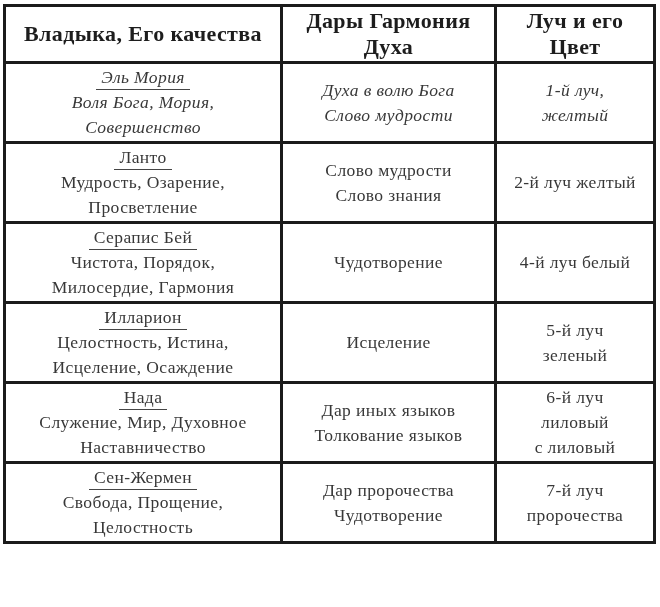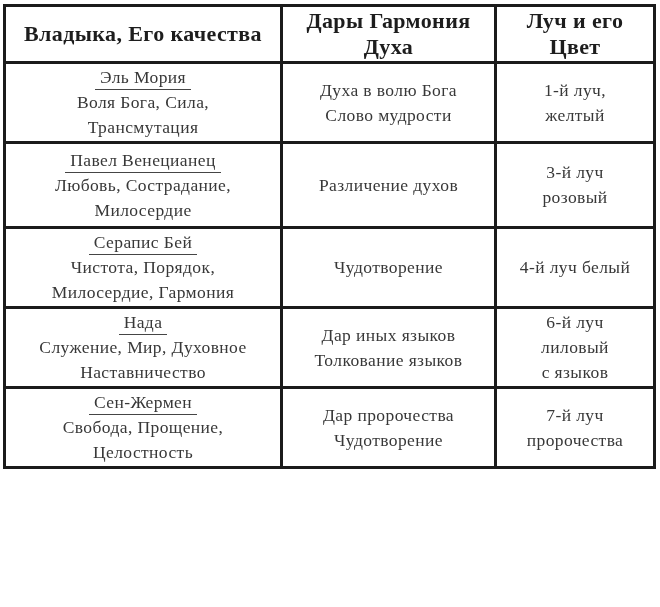--- a/index.html
+++ b/index.html
@@ -59,76 +59,90 @@
     <col class="col-ray">
   </colgroup>
   <thead>
     <tr style="height:34px;">
       <th>Владыка, Его качества</th>
       <th>Дары Гармония Духа</th>
       <th>Луч и его Цвет</th>
     </tr>
   </thead>
   <tbody>
-    <tr style="height:79px;">
+    <tr style="height:79px;font-style:italic;">
       <td>
         <div class="cell-line"><span class="master-name">Эль Мория</span></div>
-        <div class="cell-line">Воля Бога, Сила,</div>
-        <div class="cell-line">Трансмутация</div>
+        <div class="cell-line">Воля Бога, Мория,</div>
+        <div class="cell-line">Совершенство</div>
       </td>
       <td>
         <div class="cell-line">Духа в волю Бога</div>
         <div class="cell-line">Слово мудрости</div>
       </td>
       <td>
         <div class="cell-line">1-й луч,</div>
         <div class="cell-line">желтый</div>
       </td>
     </tr>
-    <tr style="height:85px;">
+    <tr style="height:78px;">
       <td>
-        <div class="cell-line"><span class="master-name">Павел Венецианец</span></div>
-        <div class="cell-line">Любовь, Сострадание,</div>
-        <div class="cell-line">Милосердие</div>
+        <div class="cell-line"><span class="master-name">Ланто</span></div>
+        <div class="cell-line">Мудрость, Озарение,</div>
+        <div class="cell-line">Просветление</div>
       </td>
       <td>
-        <div class="cell-line">Различение духов</div>
+        <div class="cell-line">Слово мудрости</div>
+        <div class="cell-line">Слово знания</div>
       </td>
       <td>
-        <div class="cell-line">3-й луч</div>
-        <div class="cell-line">розовый</div>
+        <div class="cell-line">2-й луч желтый</div>
       </td>
     </tr>
     <tr style="height:80px;margin-left:18px;">
       <td>
         <div class="cell-line"><span class="master-name">Серапис Бей</span></div>
         <div class="cell-line">Чистота, Порядок,</div>
         <div class="cell-line">Милосердие, Гармония</div>
       </td>
       <td>
         <div class="cell-line">Чудотворение</div>
       </td>
       <td>
         <div class="cell-line">4-й луч белый</div>
       </td>
     </tr>
+    <tr style="height:80px;">
+      <td>
+        <div class="cell-line"><span class="master-name">Илларион</span></div>
+        <div class="cell-line">Целостность, Истина,</div>
+        <div class="cell-line">Исцеление, Осаждение</div>
+      </td>
+      <td>
+        <div class="cell-line">Исцеление</div>
+      </td>
+      <td>
+        <div class="cell-line">5-й луч</div>
+        <div class="cell-line">зеленый</div>
+      </td>
+    </tr>
     <tr style="height:73px;">
       <td>
         <div class="cell-line"><span class="master-name">Нада</span></div>
         <div class="cell-line">Служение, Мир, Духовное</div>
         <div class="cell-line">Наставничество</div>
       </td>
       <td>
         <div class="cell-line">Дар иных языков</div>
         <div class="cell-line">Толкование языков</div>
       </td>
       <td>
         <div class="cell-line">6-й луч</div>
         <div class="cell-line">лиловый</div>
-        <div class="cell-line">с языков</div>
+        <div class="cell-line">с лиловый</div>
       </td>
     </tr>
     <tr style="height:77px;">
       <td>
         <div class="cell-line"><span class="master-name">Сен-Жермен</span></div>
         <div class="cell-line">Свобода, Прощение,</div>
         <div class="cell-line">Целостность</div>
       </td>
       <td>
         <div class="cell-line">Дар пророчества</div>

